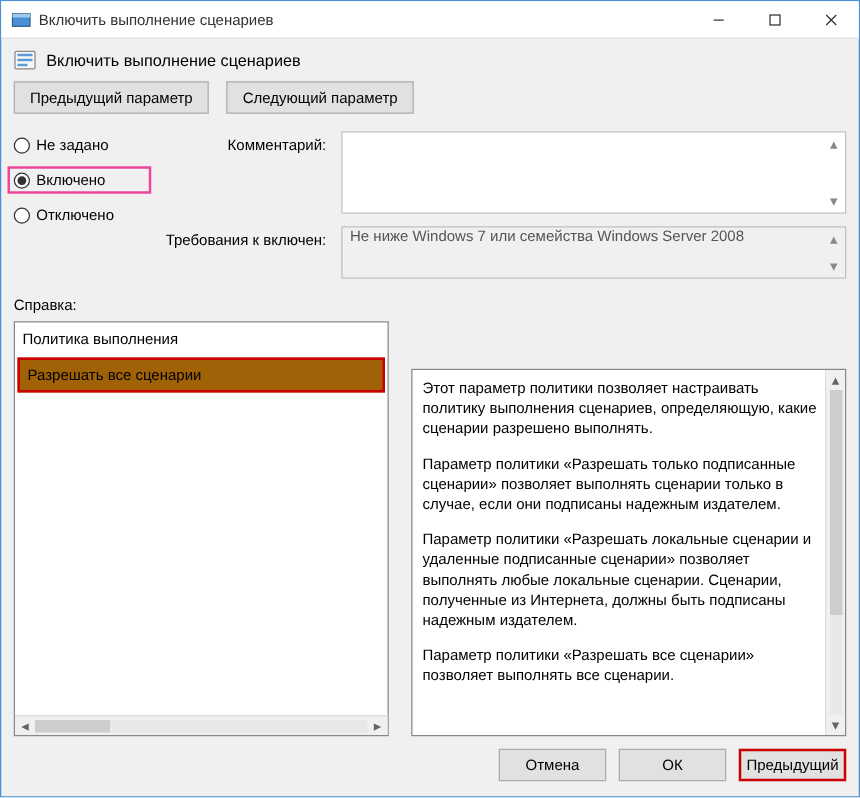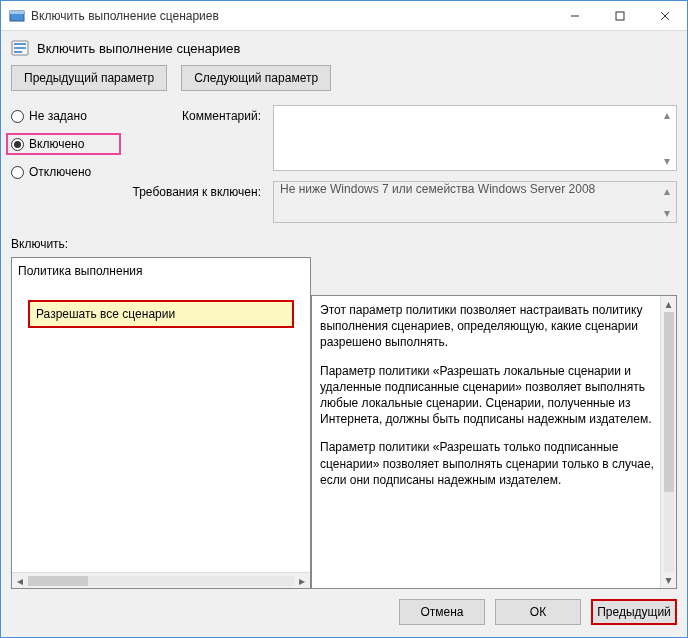--- a/index.html
+++ b/index.html
@@ -27,27 +27,27 @@
 
   .fields { flex: 1; display: grid; grid-template-columns: 140px 1fr; gap: 10px 12px; padding-top: 4px; }
   .flabel { text-align: right; padding-top: 4px; }
   .commentbox { border: 1px solid #c0c0c0; background: #fff; height: 66px; position: relative; }
   .reqbox { border: 1px solid #c0c0c0; background: #f0f0f0; color: #555; padding: 0 6px; height: 42px; position: relative; }
   .vscroll-indicator { position: absolute; right: 2px; top: 2px; bottom: 2px; width: 14px; display: flex; flex-direction: column; justify-content: space-between; align-items: center; color: #888; }
 
   .labels-row { display: flex; padding: 14px 10px 6px 10px; }
   .labels-row .l { width: 320px; }
 
-  .lower { display: flex; padding: 0 10px 0 10px; flex: 1; min-height: 0; }
+  .lower { display: flex; padding: 0 10px 0 10px; gap: 18px; flex: 1; min-height: 0; }
   .panel { border: 1px solid #888; background: #fff; display: flex; flex-direction: column; position: relative; }
   .panel.left { width: 300px; }
   .panel.right { flex: 1; margin-top: 38px; }
   .panel-content { flex: 1; overflow: hidden; padding: 0; }
   .policy-title { padding: 6px 6px; }
-  .policy-value { padding: 5px 6px; border: 2px solid #cc0000; margin: 16px; background: #fef9c3; }
+  .policy-value { padding: 5px 6px; border: 2px solid #cc0000; margin: 2px; background: #a16207; }
   .hscroll { height: 16px; background: #f0f0f0; border-top: 1px solid #ddd; display: flex; align-items: center; }
   .hscroll .arrow { width: 16px; text-align: center; color: #666; }
   .hscroll .track { flex: 1; height: 10px; background: #e8e8e8; position: relative; }
   .hscroll .thumb { position: absolute; left: 0; width: 60px; height: 100%; background: #cdcdcd; }
 
   .help-text { padding: 6px 8px; line-height: 1.35; height: 100%; overflow: hidden; }
   .help-text p { margin: 0 0 12px 0; }
   .right .vscroll { position: absolute; right: 0; top: 0; bottom: 0; width: 16px; background: #f0f0f0; border-left: 1px solid #ddd; display: flex; flex-direction: column; align-items: center; }
   .right .vscroll .arrow { height: 16px; line-height: 16px; color: #666; }
   .right .vscroll .track { flex: 1; width: 10px; background: #e8e8e8; position: relative; }
@@ -139,43 +139,44 @@
         <span>Не ниже Windows 7 или семейства Windows Server 2008</span>
         <div class="vscroll-indicator">
           <span>▴</span>
           <span>▾</span>
         </div>
       </div>
     </div>
   </div>
 
   <div class="labels-row">
-    <div>Включить:</div>
+    <div>Справка:</div>
   </div>
 
   <div class="lower">
     <div class="panel left">
       <div class="panel-content">
         <div class="policy-title">Политика выполнения</div>
         <div class="policy-value">Разрешать все сценарии</div>
       </div>
       <div class="hscroll">
         <div class="arrow">◂</div>
         <div class="track">
             <div class="thumb"></div>
           </div>
         <div class="arrow">▸</div>
       </div>
     </div>
 
     <div class="panel right">
       <div class="help-text" style="padding-right:22px;">
         <p>Этот параметр политики позволяет настраивать политику выполнения сценариев, определяющую, какие сценарии разрешено выполнять.</p>
+        <p>Параметр политики «Разрешать только подписанные сценарии» позволяет выполнять сценарии только в случае, если они подписаны надежным издателем.</p>
         <p>Параметр политики «Разрешать локальные сценарии и удаленные подписанные сценарии» позволяет выполнять любые локальные сценарии. Сценарии, полученные из Интернета, должны быть подписаны надежным издателем.</p>
-        <p>Параметр политики «Разрешать только подписанные сценарии» позволяет выполнять сценарии только в случае, если они подписаны надежным издателем.</p>
+        <p>Параметр политики «Разрешать все сценарии» позволяет выполнять все сценарии.</p>
       </div>
       <div class="vscroll">
         <div class="arrow">▴</div>
         <div class="track">
             <div class="thumb"></div>
           </div>
         <div class="arrow">▾</div>
       </div>
     </div>
   </div>

